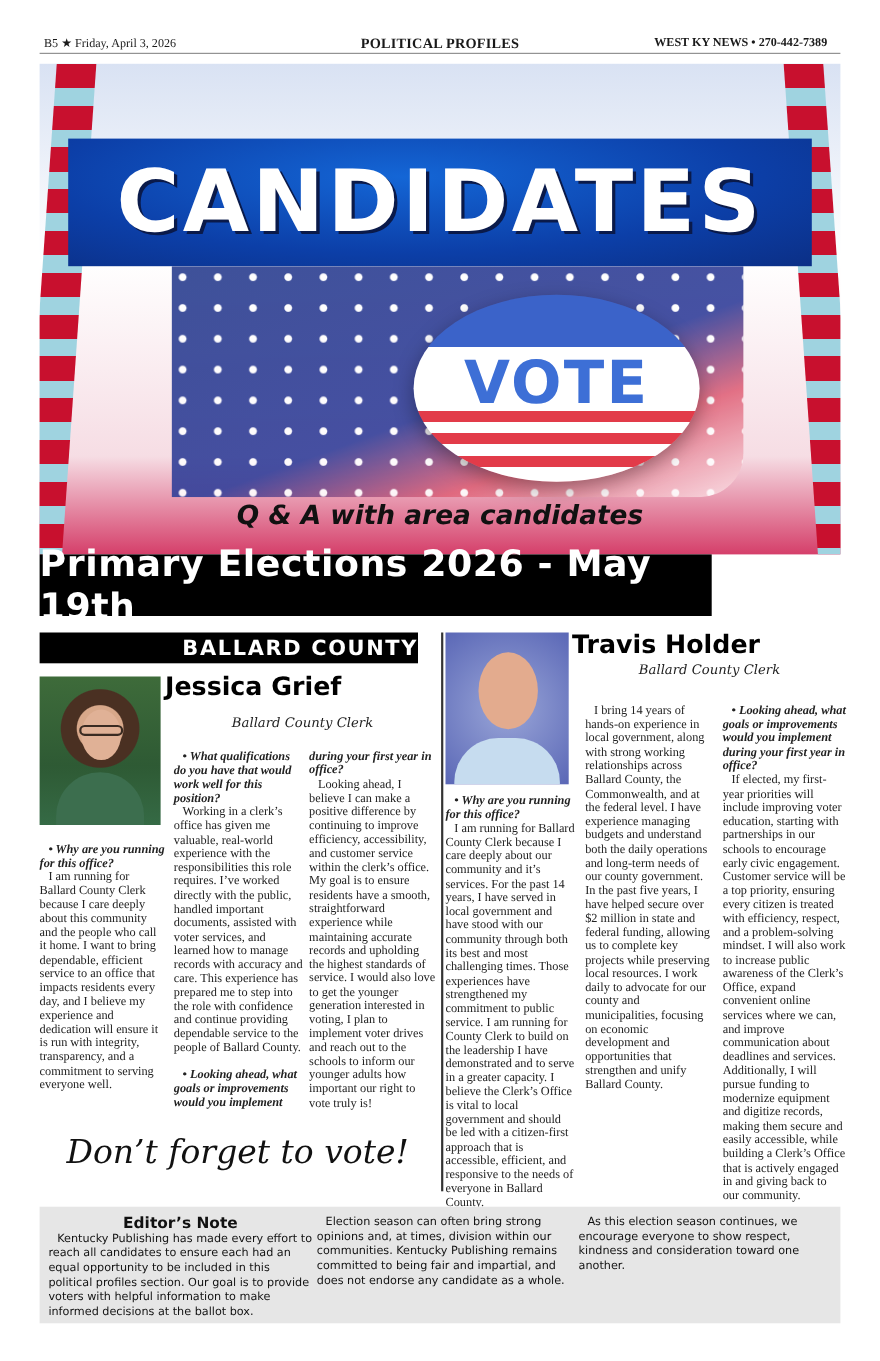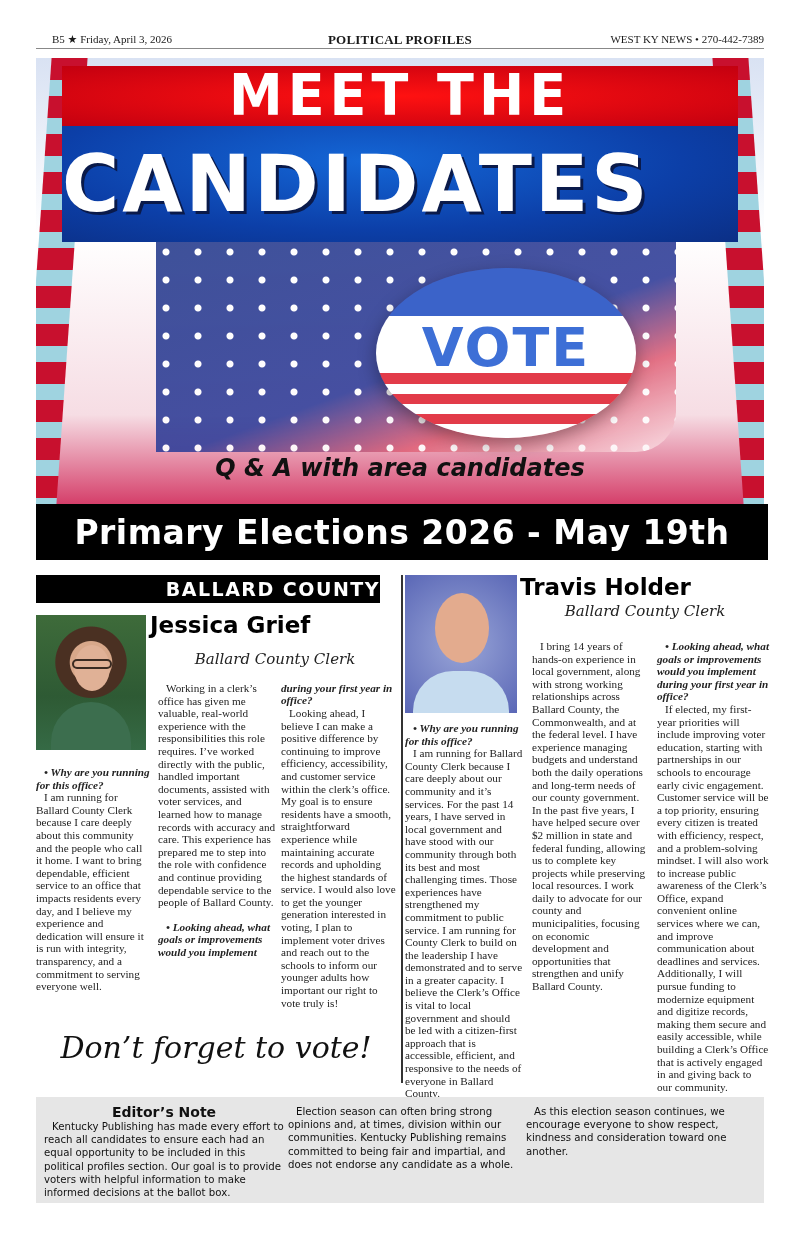--- a/index.html
+++ b/index.html
@@ -1,61 +1,61 @@
 <!DOCTYPE html>
 <html><head>
 <meta charset="utf-8">
 <style>
   * { margin:0; padding:0; box-sizing:border-box; }
   body { width:800px; height:1237px; background:#fff; font-family:"DejaVu Serif", serif; color:#1a1a1a; position:relative; overflow:hidden; }
   .folio { position:absolute; top:33px; left:36px; width:728px; height:16px; border-bottom:1px solid #888; font-family:"Liberation Serif", serif; font-size:11px; }
-  .folio .l { position:absolute; left:16px; top:0; }
+  .folio .l { position:absolute; left:4px; top:0; }
   .folio .c { position:absolute; left:0; right:0; text-align:center; top:-1px; font-size:13px; font-weight:bold; letter-spacing:0.2px; }
-  .folio .r { position:absolute; right:0; top:0; }
+  .folio .r { position:absolute; right:12px; top:0;font-weight:bold; }
 
   .banner { position:absolute; left:36px; top:58px; width:728px; height:446px; overflow:hidden;
     background: linear-gradient(180deg,#d9e2f3 0%, #ffffff 40%, #f6dde4 80%, #d53f6a 100%); }
   .flagpole { position:absolute; top:0; bottom:0; width:36px;
     background: repeating-linear-gradient(180deg,#c8102e 0 22px,#9fd3e0 22px 38px); }
   .flagpole.left { left:0; transform:skewX(-4deg); }
   .flagpole.right { right:0; transform:skewX(4deg); }
   .red-band { position:absolute; left:26px; right:26px; top:8px; height:60px;
     background: radial-gradient(ellipse at center,#f11 0%,#c30010 100%); display:flex; align-items:center; justify-content:center; }
   .red-band span { font-family:"DejaVu Sans", sans-serif; font-weight:bold; color:#fff; font-size:54px; letter-spacing:5px; line-height:1; transform:scaleY(1.05); }
   .blue-band { position:absolute; left:26px; right:26px; top:68px; height:116px;
-    background: radial-gradient(ellipse at 45% 30%,#1466d6 0%,#0c3fa8 60%,#0b2f86 100%); display:flex; align-items:center; justify-content:flex-start; }
+    background: radial-gradient(ellipse at 45% 30%,#1466d6 0%,#0c3fa8 60%,#0b2f86 100%); display:flex; align-items:center; justify-content:center; }
   .blue-band span { font-family:"DejaVu Sans", sans-serif; font-weight:bold; color:#fff; font-size:78px; letter-spacing:3px; line-height:1; text-shadow:3px 3px 0 #0a1a4a; }
   .flag-fabric { position:absolute; left:120px; top:184px; width:520px; height:210px;
     background:
       radial-gradient(circle at 10px 10px,#fff 3px,transparent 4px) 0 0/32px 28px,
       linear-gradient(160deg,#2a3f8f 0%,#33409a 55%,#e0647a 75%,#fbe2e8 100%);
     opacity:0.9; border-radius:0 0 40px 0; }
   .vote-button { position:absolute; left:340px; top:210px; width:260px; height:170px; border-radius:50%;
     background:
       linear-gradient(180deg,#3b63c9 0 28%, #ffffff 28% 62%, #e23b49 62% 68%, #fff 68% 74%, #e23b49 74% 80%, #fff 80% 86%, #e23b49 86% 92%, #fff 92%);
     box-shadow: 0 6px 18px rgba(0,0,0,.35); display:flex; justify-content:center; }
   .vote-button span { position:absolute; top:48px; font-family:"DejaVu Sans", sans-serif; font-weight:bold; font-size:54px; color:#3d6fd6; letter-spacing:2px; }
   .qa-line { position:absolute; left:0; right:0; top:396px; text-align:center; font-family:"DejaVu Sans", sans-serif; font-weight:bold; font-style:italic; font-size:24px; color:#111; }
-  .black-bar { position:absolute; left:36px; top:504px; width:732px; height:56px; background:#000; display:flex; align-items:center; justify-content:center; }
+  .black-bar { position:absolute; left:36px; top:504px; width:611px; height:56px; background:#000; display:flex; align-items:center; justify-content:center; }
   .black-bar span { font-family:"DejaVu Sans", sans-serif; font-weight:bold; font-size:33px; color:#fff; letter-spacing:0.5px; }
 
   .county-bar { position:absolute; left:36px; top:575px; width:344px; height:28px; background:#000; display:flex; align-items:center; justify-content:flex-end; }
   .county-bar span { color:#fff; font-family:"DejaVu Sans", sans-serif; font-weight:bold; font-size:19px; letter-spacing:1.5px; }
 
   .photo { position:absolute; overflow:hidden; }
   .photo.jessica { left:36px; top:615px; width:110px; height:135px; background: radial-gradient(circle at 50% 35%, #d8a88a 0 20%, #4a3022 21% 34%, transparent 35%), linear-gradient(180deg,#3e6b3a 0%,#2e5a34 60%,#356a45 100%); }
   .photo.jessica .shirt { position:absolute; left:15px; right:15px; bottom:0; height:48px; background:#3c6e4e; border-radius:40px 40px 0 0; }
   .photo.jessica .face { position:absolute; left:38px; top:30px; width:36px; height:46px; border-radius:50%; background:#e0b196; }
   .photo.jessica .glasses { position:absolute; left:36px; top:44px; width:40px; height:10px; border:2px solid #3a2b22; border-radius:5px; }
   .photo.travis { left:405px; top:575px; width:112px; height:138px; background: radial-gradient(circle at 50% 50%, #9aa6d8 0%, #5a67b6 100%); }
   .photo.travis .shirt { position:absolute; left:8px; right:8px; bottom:0; height:42px; background:#c6dcef; border-radius:40px 40px 0 0; }
   .photo.travis .face { position:absolute; left:30px; top:18px; width:54px; height:70px; border-radius:50%; background:#e3ab8e; }
 
   .name { position:absolute; font-family:"DejaVu Sans", sans-serif; font-weight:bold; font-size:23px; color:#000; text-align:left; }
-  .title { position:absolute; font-family:"DejaVu Serif", serif; font-style:italic; font-size:15px; color:#222; text-align:center; }
+  .title { position:absolute; font-family:"DejaVu Serif", serif; font-style:italic; font-size:12px; color:#222; text-align:center; }
 
   .col { position:absolute; font-family:"Liberation Serif", serif; font-size:11.2px; line-height:12.6px; color:#222; }
   .col .q { font-weight:bold; font-style:italic; display:block; text-indent:8px; }
   .col .a { display:block; text-indent:8px; margin-bottom:12px; }
 
   .vrule { position:absolute; left:401px; top:575px; width:2px; height:508px; background:#333; }
 
   .dont-forget { position:absolute; left:36px; top:1030px; width:360px; text-align:center; font-family:"DejaVu Serif", serif; font-style:italic; font-size:30px; color:#111; }
 
   .editor { position:absolute; left:36px; top:1097px; width:728px; height:106px; background:#e6e6e6; font-family:"DejaVu Sans", sans-serif; font-size:10.2px; line-height:13.2px; color:#111; }
@@ -68,23 +68,20 @@
 
 <div class="folio">
   <span class="l">B5 ★ Friday, April 3, 2026</span>
   <span class="c">POLITICAL PROFILES</span>
   <span class="r">WEST KY NEWS • 270-442-7389</span>
 </div>
 
 <div class="banner">
   <div class="flagpole left"></div>
   <div class="flagpole right"></div>
-  <div class="red-band">
-    <span>MEET THE</span>
-  </div>
   <div class="blue-band">
     <span>CANDIDATES</span>
   </div>
   <div class="flag-fabric"></div>
   <div class="vote-button">
     <span>VOTE</span>
   </div>
   <div class="qa-line">Q &amp; A with area candidates</div>
 </div>
 
@@ -102,20 +99,21 @@
   <div class="glasses"></div>
 </div>
 <div class="name" style="left:150px; top:612px; width:250px;">Jessica Grief</div>
 <div class="title" style="left:150px; top:650px; width:250px;">Ballard County Clerk</div>
 
 <div class="col" style="left:36px; top:766px; width:114px;">
   <span class="q">• Why are you running for this office?</span>
   <span class="a">I am running for Ballard County Clerk because I care deeply about this community and the people who call it home. I want to bring dependable, efficient service to an office that impacts residents every day, and I believe my experience and dedication will ensure it is run with integrity, transparency, and a commitment to serving everyone well.</span>
 </div>
 <div class="col" style="left:158px; top:682px; width:118px;">
+  <span class="q">• What qualifications do you have that would work well for this position?</span>
   <span class="a">Working in a clerk’s office has given me valuable, real-world experience with the responsibilities this role requires. I’ve worked directly with the public, handled important documents, assisted with voter services, and learned how to manage records with accuracy and care. This experience has prepared me to step into the role with confidence and continue providing dependable service to the people of Ballard County.</span>
   <span class="q" style="height:38px; overflow:hidden;">• Looking ahead, what goals or improvements would you implement during your first year in office?</span>
 </div>
 <div class="col" style="left:281px; top:682px; width:116px; overflow:hidden; height:330px;">
   <span class="q" style="margin-top:-38px;">• Looking ahead, what goals or improvements would you implement during your first year in office?</span>
   <span class="a">Looking ahead, I believe I can make a positive difference by continuing to improve efficiency, accessibility, and customer service within the clerk’s office. My goal is to ensure residents have a smooth, straightforward experience while maintaining accurate records and upholding the highest standards of service. I would also love to get the younger generation interested in voting, I plan to implement voter drives and reach out to the schools to inform our younger adults how important our right to vote truly is!</span>
 </div>
 
 <div class="vrule"></div>
 

